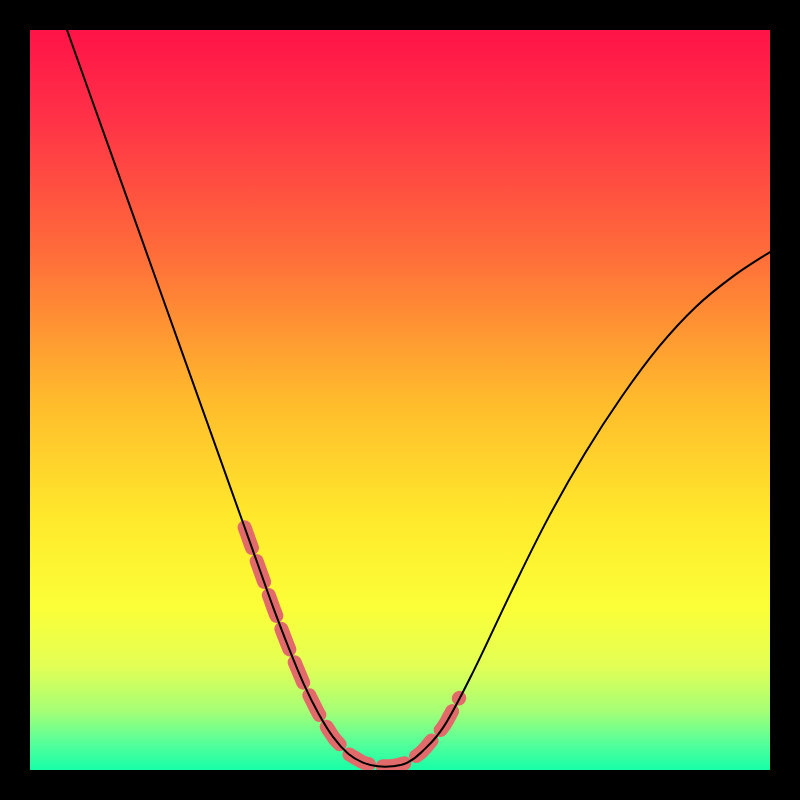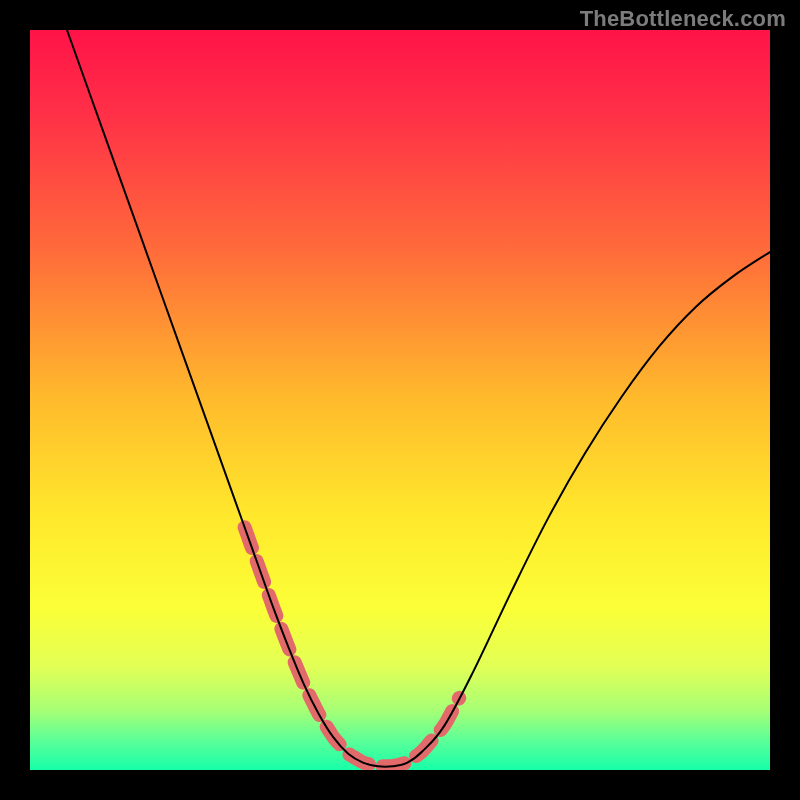--- a/index.html
+++ b/index.html
@@ -48,21 +48,20 @@
     font-weight: 600;
     letter-spacing: 0.2px;
     user-select: none;
   }
 </style>
 </head>
 <body>
 
 <div class="frame">
 
-  <div class="watermark">TheBottleneck.com</div>
 
   <div class="plot-area">
     <svg class="gradient-bg" viewBox="0 0 740 740" preserveAspectRatio="none">
       <defs>
         <linearGradient id="bg-grad" x1="0" y1="0" x2="0" y2="1">
             <stop offset="0%" stop-color="#ff1348"></stop>
             <stop offset="12%" stop-color="#ff3247"></stop>
             <stop offset="30%" stop-color="#ff6c3a"></stop>
             <stop offset="50%" stop-color="#ffbb2c"></stop>
             <stop offset="66%" stop-color="#ffe92c"></stop>

